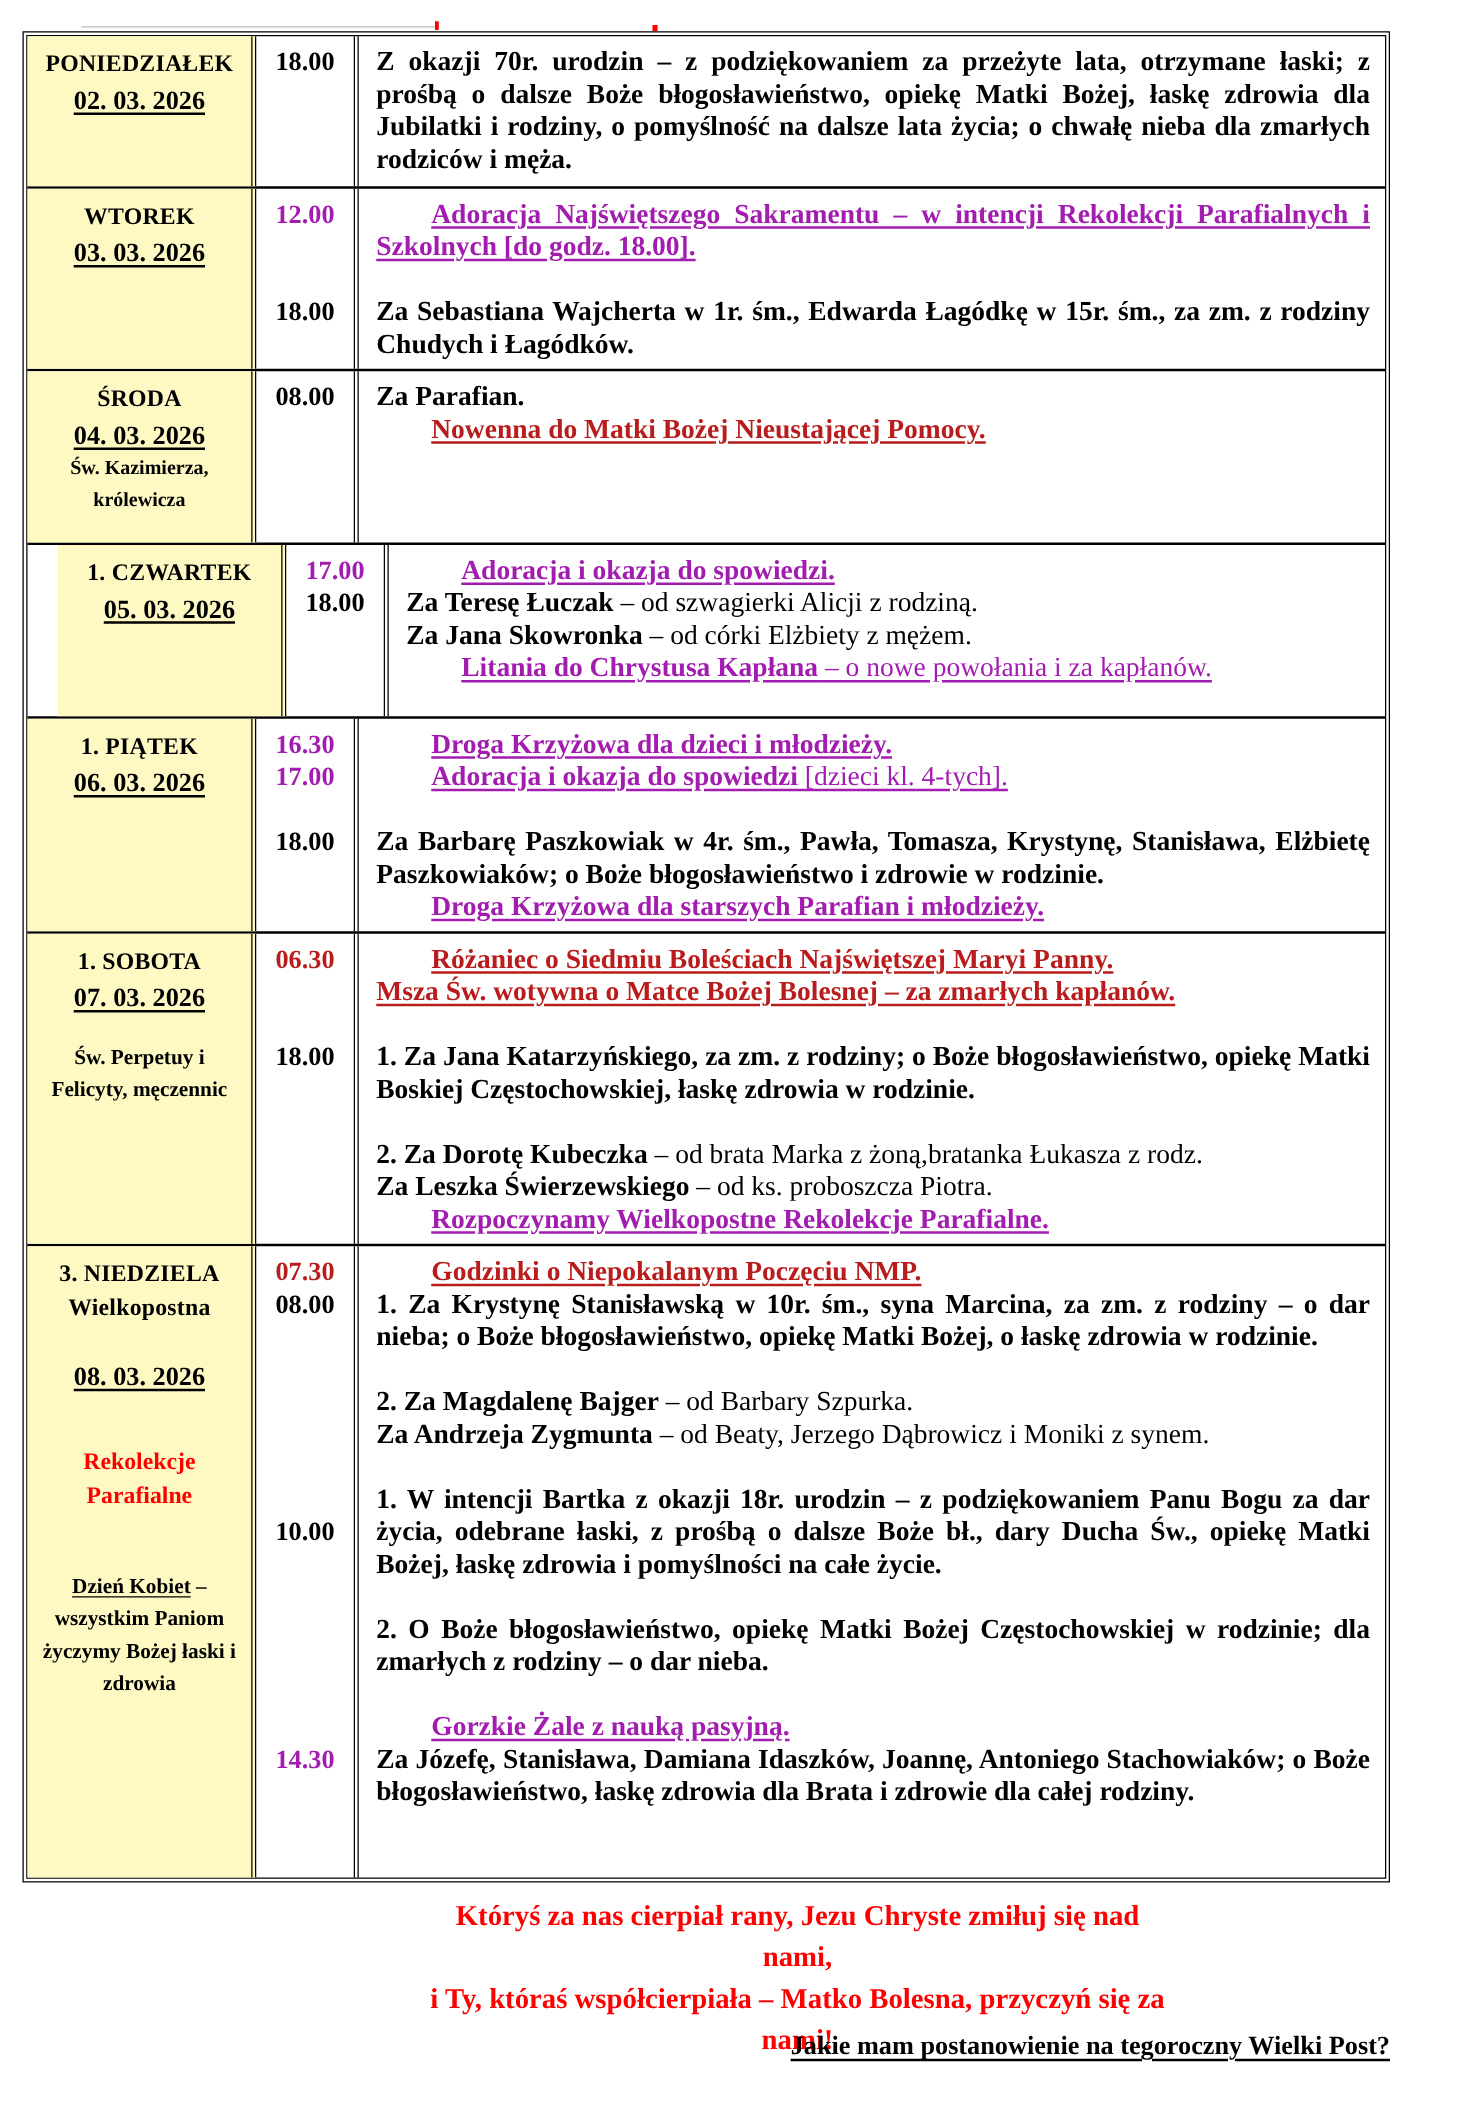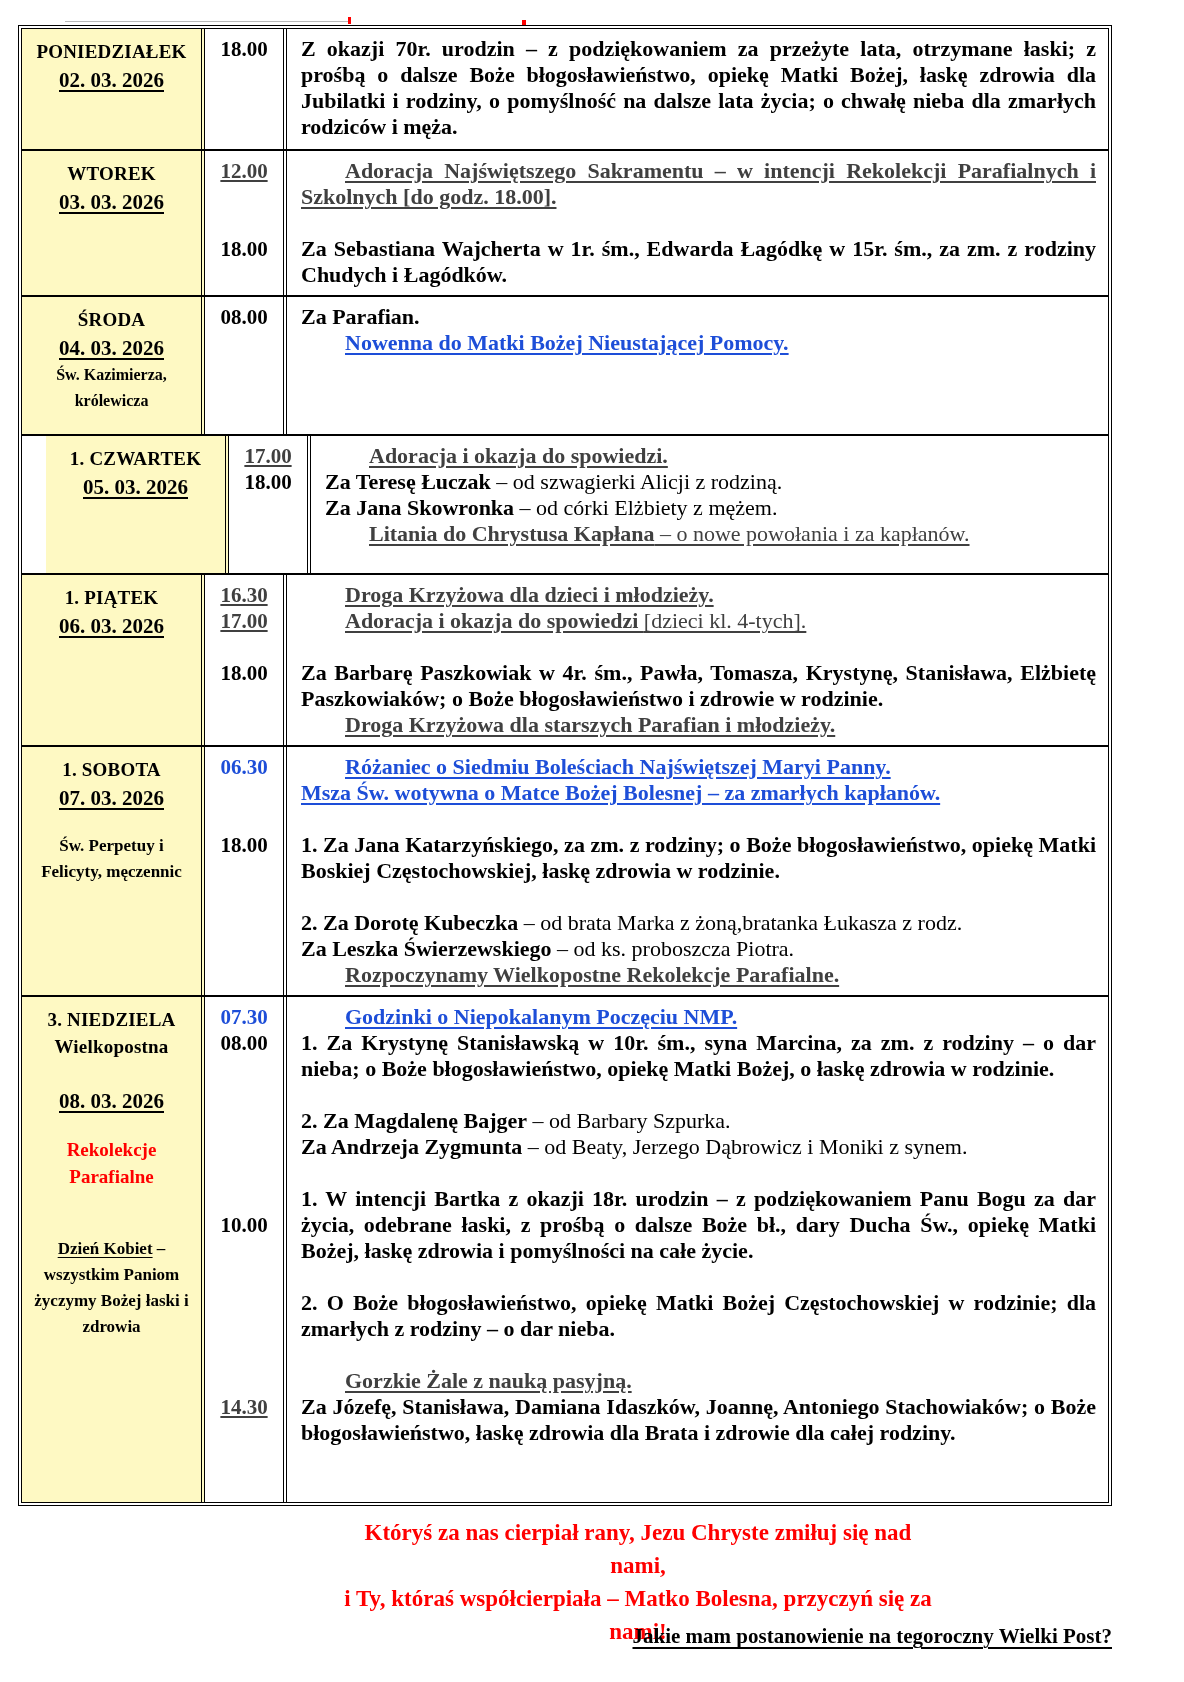--- a/index.html
+++ b/index.html
@@ -29,22 +29,22 @@
     padding:7px 2px;box-sizing:border-box;font-weight:bold;font-size:21px;line-height:26px;
   }
   .cell-content{
     flex:1 1 auto;min-width:0;padding:7px 12px 7px 14px;box-sizing:border-box;
     font-size:22px;line-height:26px;
   }
   .line{min-height:26px;}
   .line.j{text-align:justify;}
   .line.ind{text-indent:44px;}
   .u{text-decoration:underline;text-underline-offset:3px;}
-  .c-red{color:#404040;text-decoration:underline;}
-  .c-blue{color:#1d4ed8;}
+  .c-red{color:#a21caf;}
+  .c-blue{color:#b91c1c;}
   .seg.b{font-weight:bold;}
   .seg.u{text-decoration:underline;text-underline-offset:3px;text-align:center;}
 
   
   .d-title{font-weight:bold;font-size:19px;line-height:27px;letter-spacing:.2px;}
   .d-date{font-weight:bold;font-size:21px;line-height:30px;}
   .d-sub{font-weight:bold;font-size:16px;line-height:23px;}
   .d-sub2{font-weight:bold;font-size:17px;line-height:25px;}
   .d-red{font-weight:bold;font-size:19px;line-height:27px;color:#ff0000;}
   .d-note{font-weight:bold;font-size:17px;line-height:26px;}
@@ -160,21 +160,21 @@
         <div class="line" style="margin-top: 26px;"><span class="seg b">2. Za Dorotę Kubeczka</span><span class="seg"> – od brata Marka z żoną,bratanka Łukasza z rodz.</span></div>
         <div class="line"><span class="seg b">Za Leszka Świerzewskiego</span><span class="seg"> – od ks. proboszcza Piotra.</span></div>
         <div class="line c-red u ind"><span class="seg b">Rozpoczynamy Wielkopostne Rekolekcje Parafialne.</span></div>
       </div>
     </div>
     <div class="row" style="min-height: 505px;">
       <div class="cell-day">
         <div class="line d-title"><span class="seg b">3. NIEDZIELA</span></div>
         <div class="line d-title"><span class="seg b">Wielkopostna</span></div>
         <div class="line d-date" style="margin-top: 26px;"><span class="seg b u">08. 03. 2026</span></div>
-        <div class="line d-red" style="margin-top: 20px;"><span class="seg b">Rekolekcje Parafialne</span></div>
+        <div class="line d-red" style="margin-top: 40px;"><span class="seg b">Rekolekcje Parafialne</span></div>
         <div class="line d-note" style="margin-top: 46px;"><span class="seg b u">Dzień Kobiet</span><span class="seg b"> –</span></div>
         <div class="line d-note"><span class="seg b">wszystkim Paniom</span></div>
         <div class="line d-note"><span class="seg b">życzymy Bożej łaski i</span></div>
         <div class="line d-note"><span class="seg b">zdrowia</span></div>
       </div>
       <div class="cell-time">
         <div class="line c-blue"><span class="seg b">07.30</span></div>
         <div class="line"><span class="seg b">08.00</span></div>
         <div class="line" style="margin-top: 156px;"><span class="seg b">10.00</span></div>
         <div class="line c-red" style="margin-top: 156px;"><span class="seg b">14.30</span></div>

